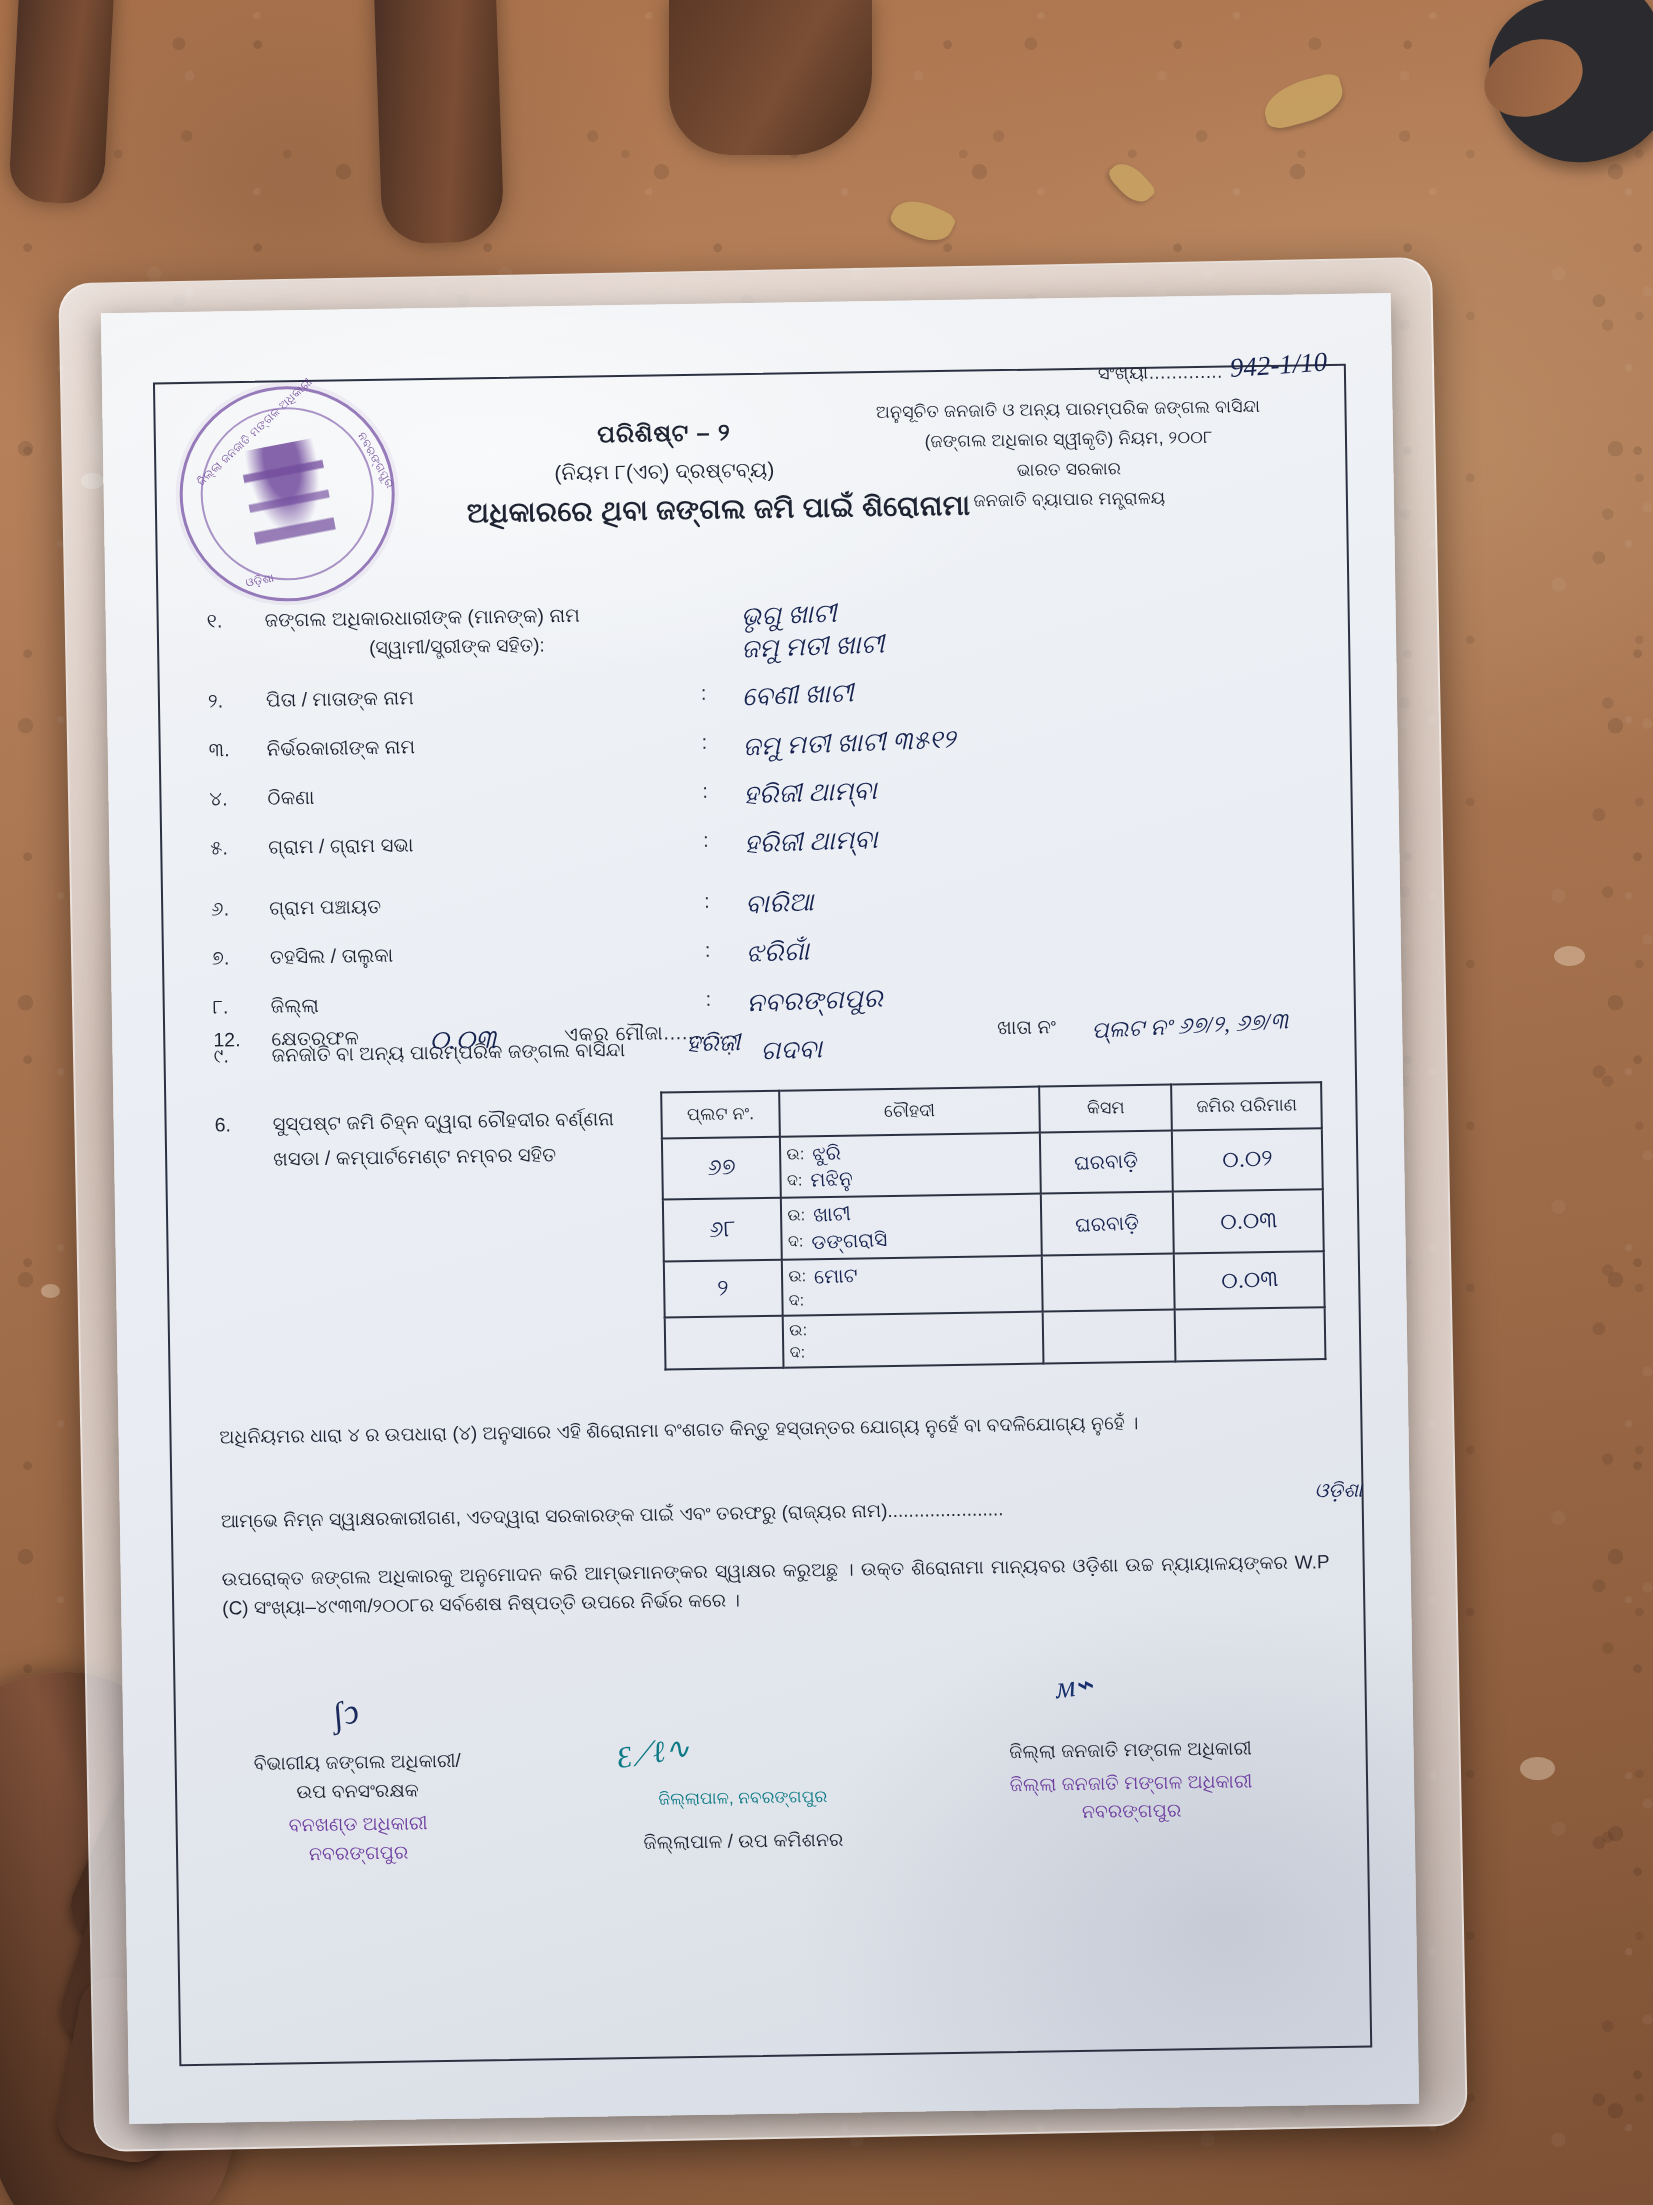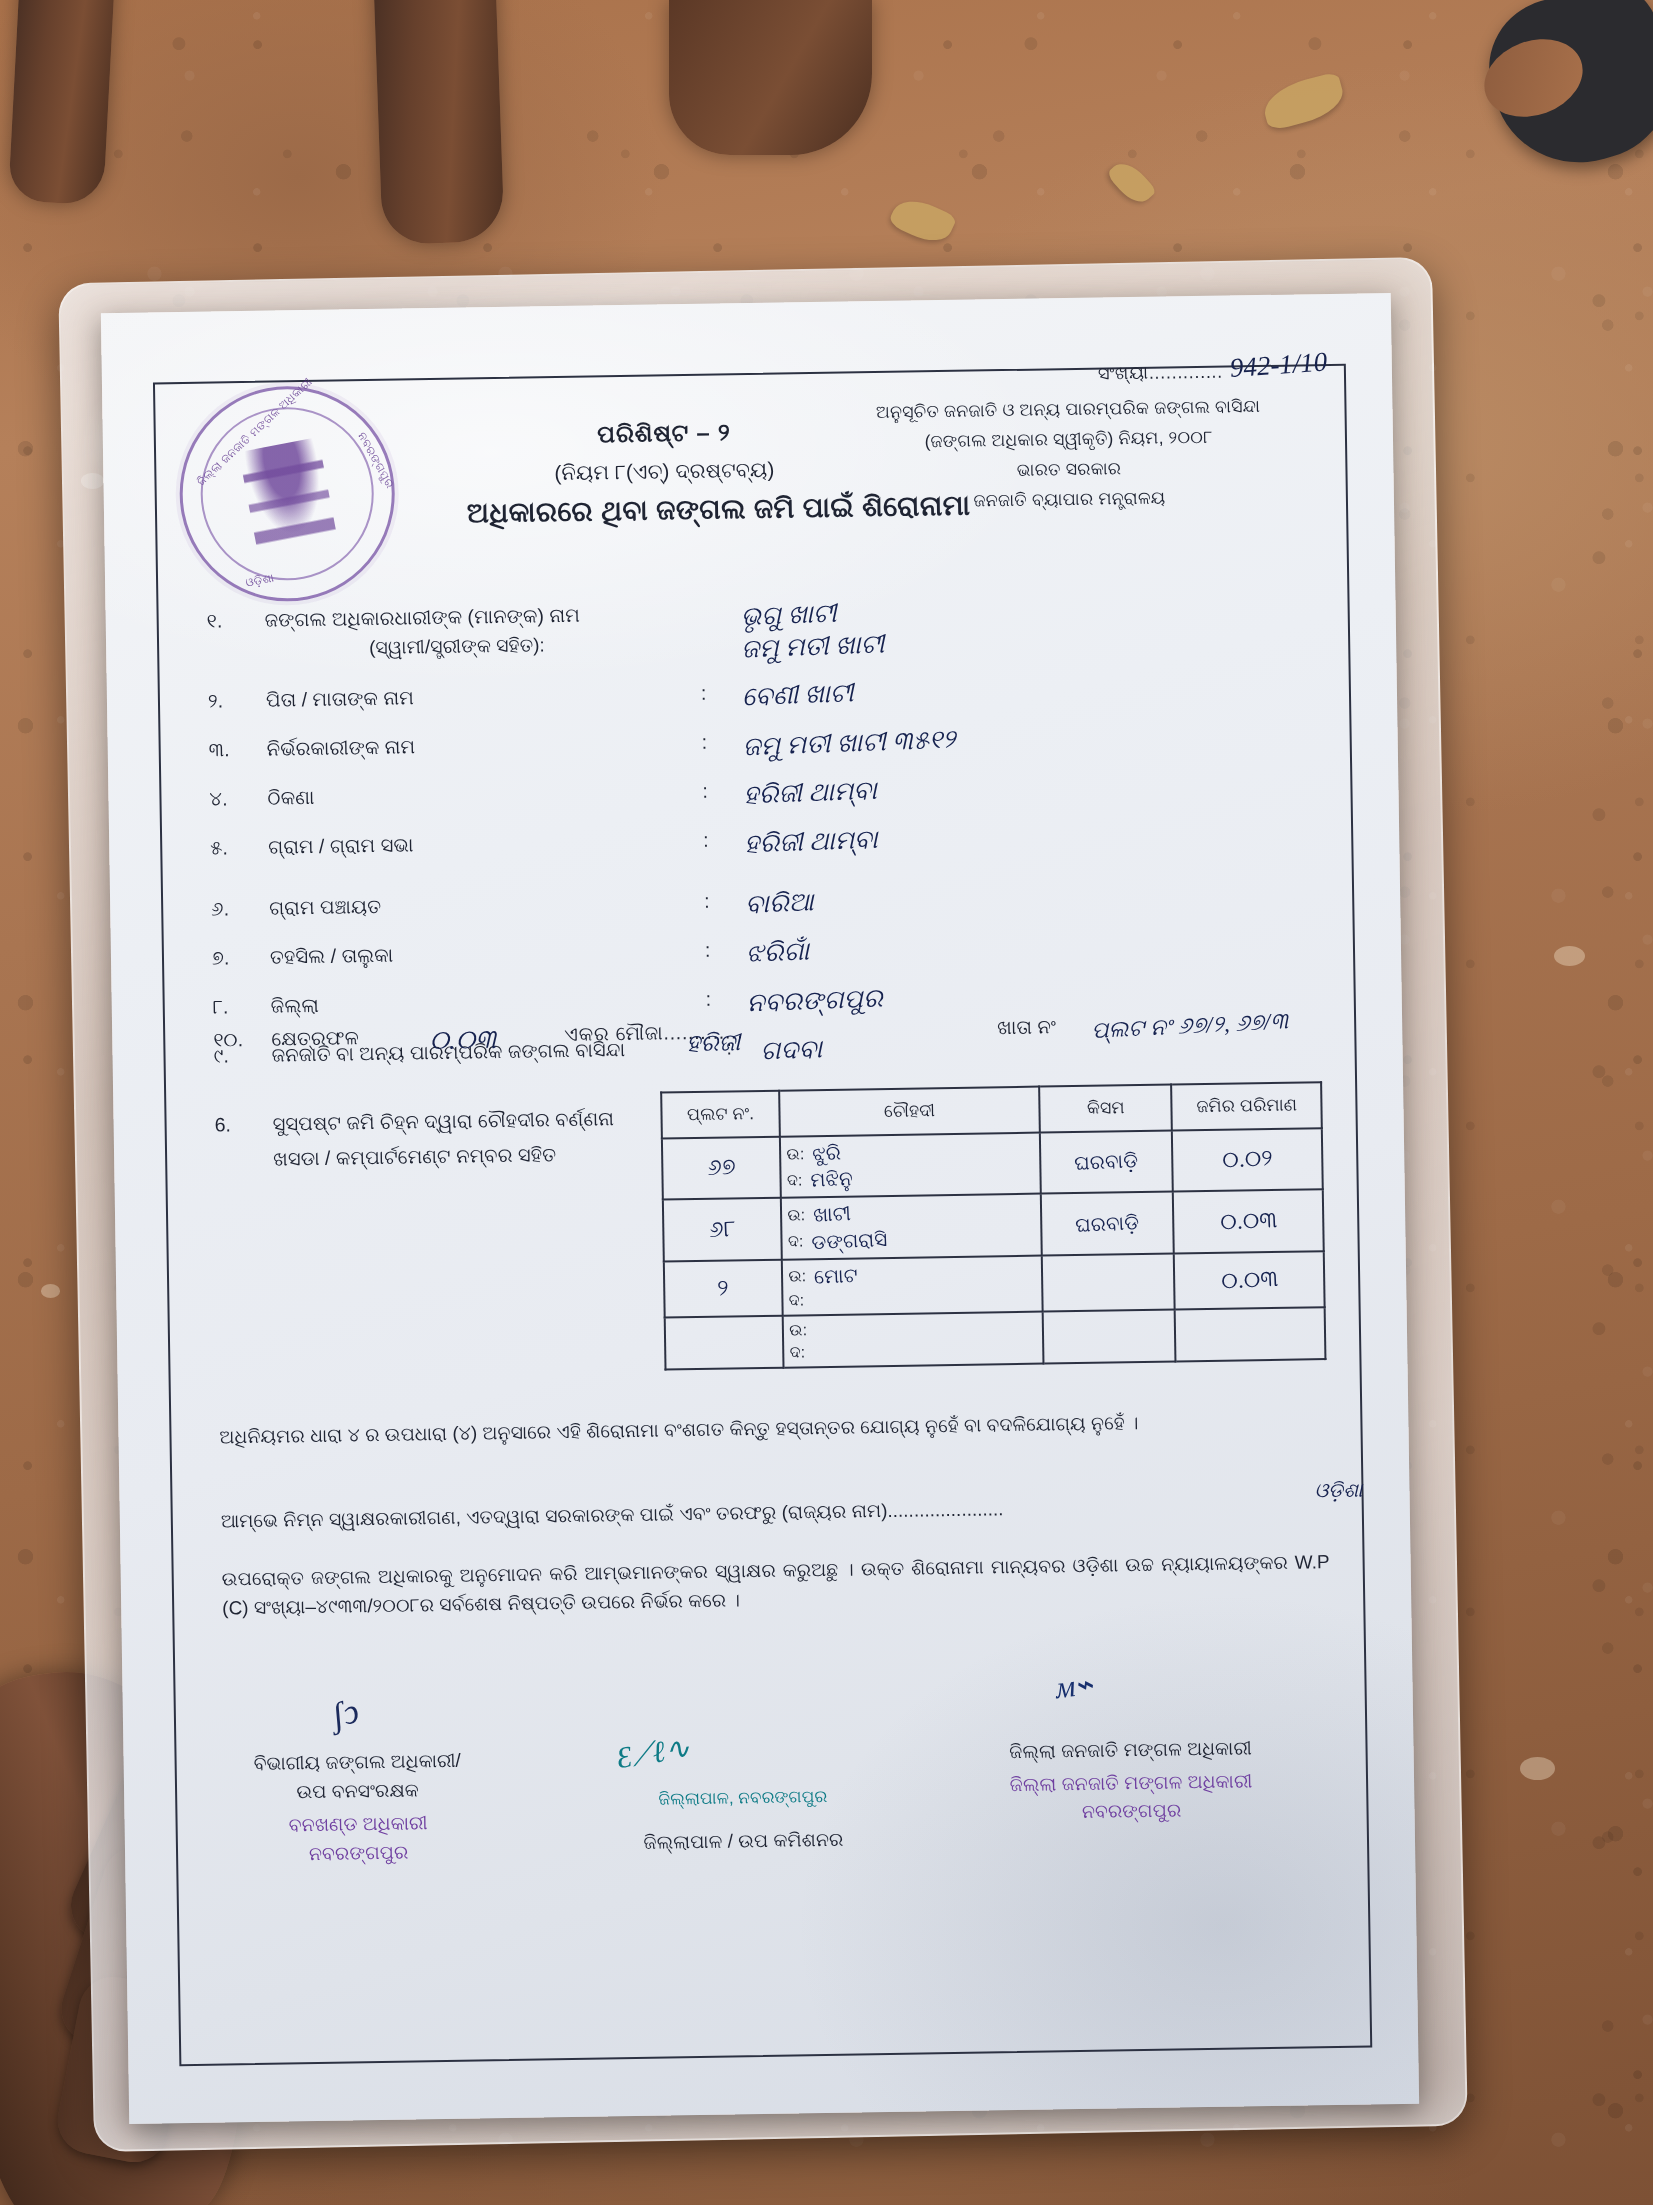--- a/index.html
+++ b/index.html
@@ -522,21 +522,21 @@
 
         <div class="row">
           <span class="num">୯.</span>
           <span class="lbl">ଜନଜାତି ବା ଅନ୍ୟ ପାରମ୍ପରିକ ଜଙ୍ଗଲ ବାସିନ୍ଦା</span>
           <span class="colon" style="left:513px">:</span>
           <span class="val hand-ink" style="left:547px">ଗଦବା</span>
         </div>
       </div>
 
       <div class="area-row">
-        <span class="num">୧୦.</span>
+        <span class="num">12.</span>
         <span class="lbl">କ୍ଷେତ୍ରଫଳ</span>
         <span class="v1 hand-ink">୦.୦୩</span>
         <span class="mauza dots-line">ଏକର ମୌଜା.............</span>
         <span class="v2 hand-ink">ହରିଜୀ</span>
         <span class="khata">ଖାତା ନଂ</span>
         <span class="v3 hand-ink">ପ୍ଲଟ ନଂ ୬୭/୨, ୬୭/୩</span>
       </div>
 
       <div class="q11">
         <span class="num">6.</span>

